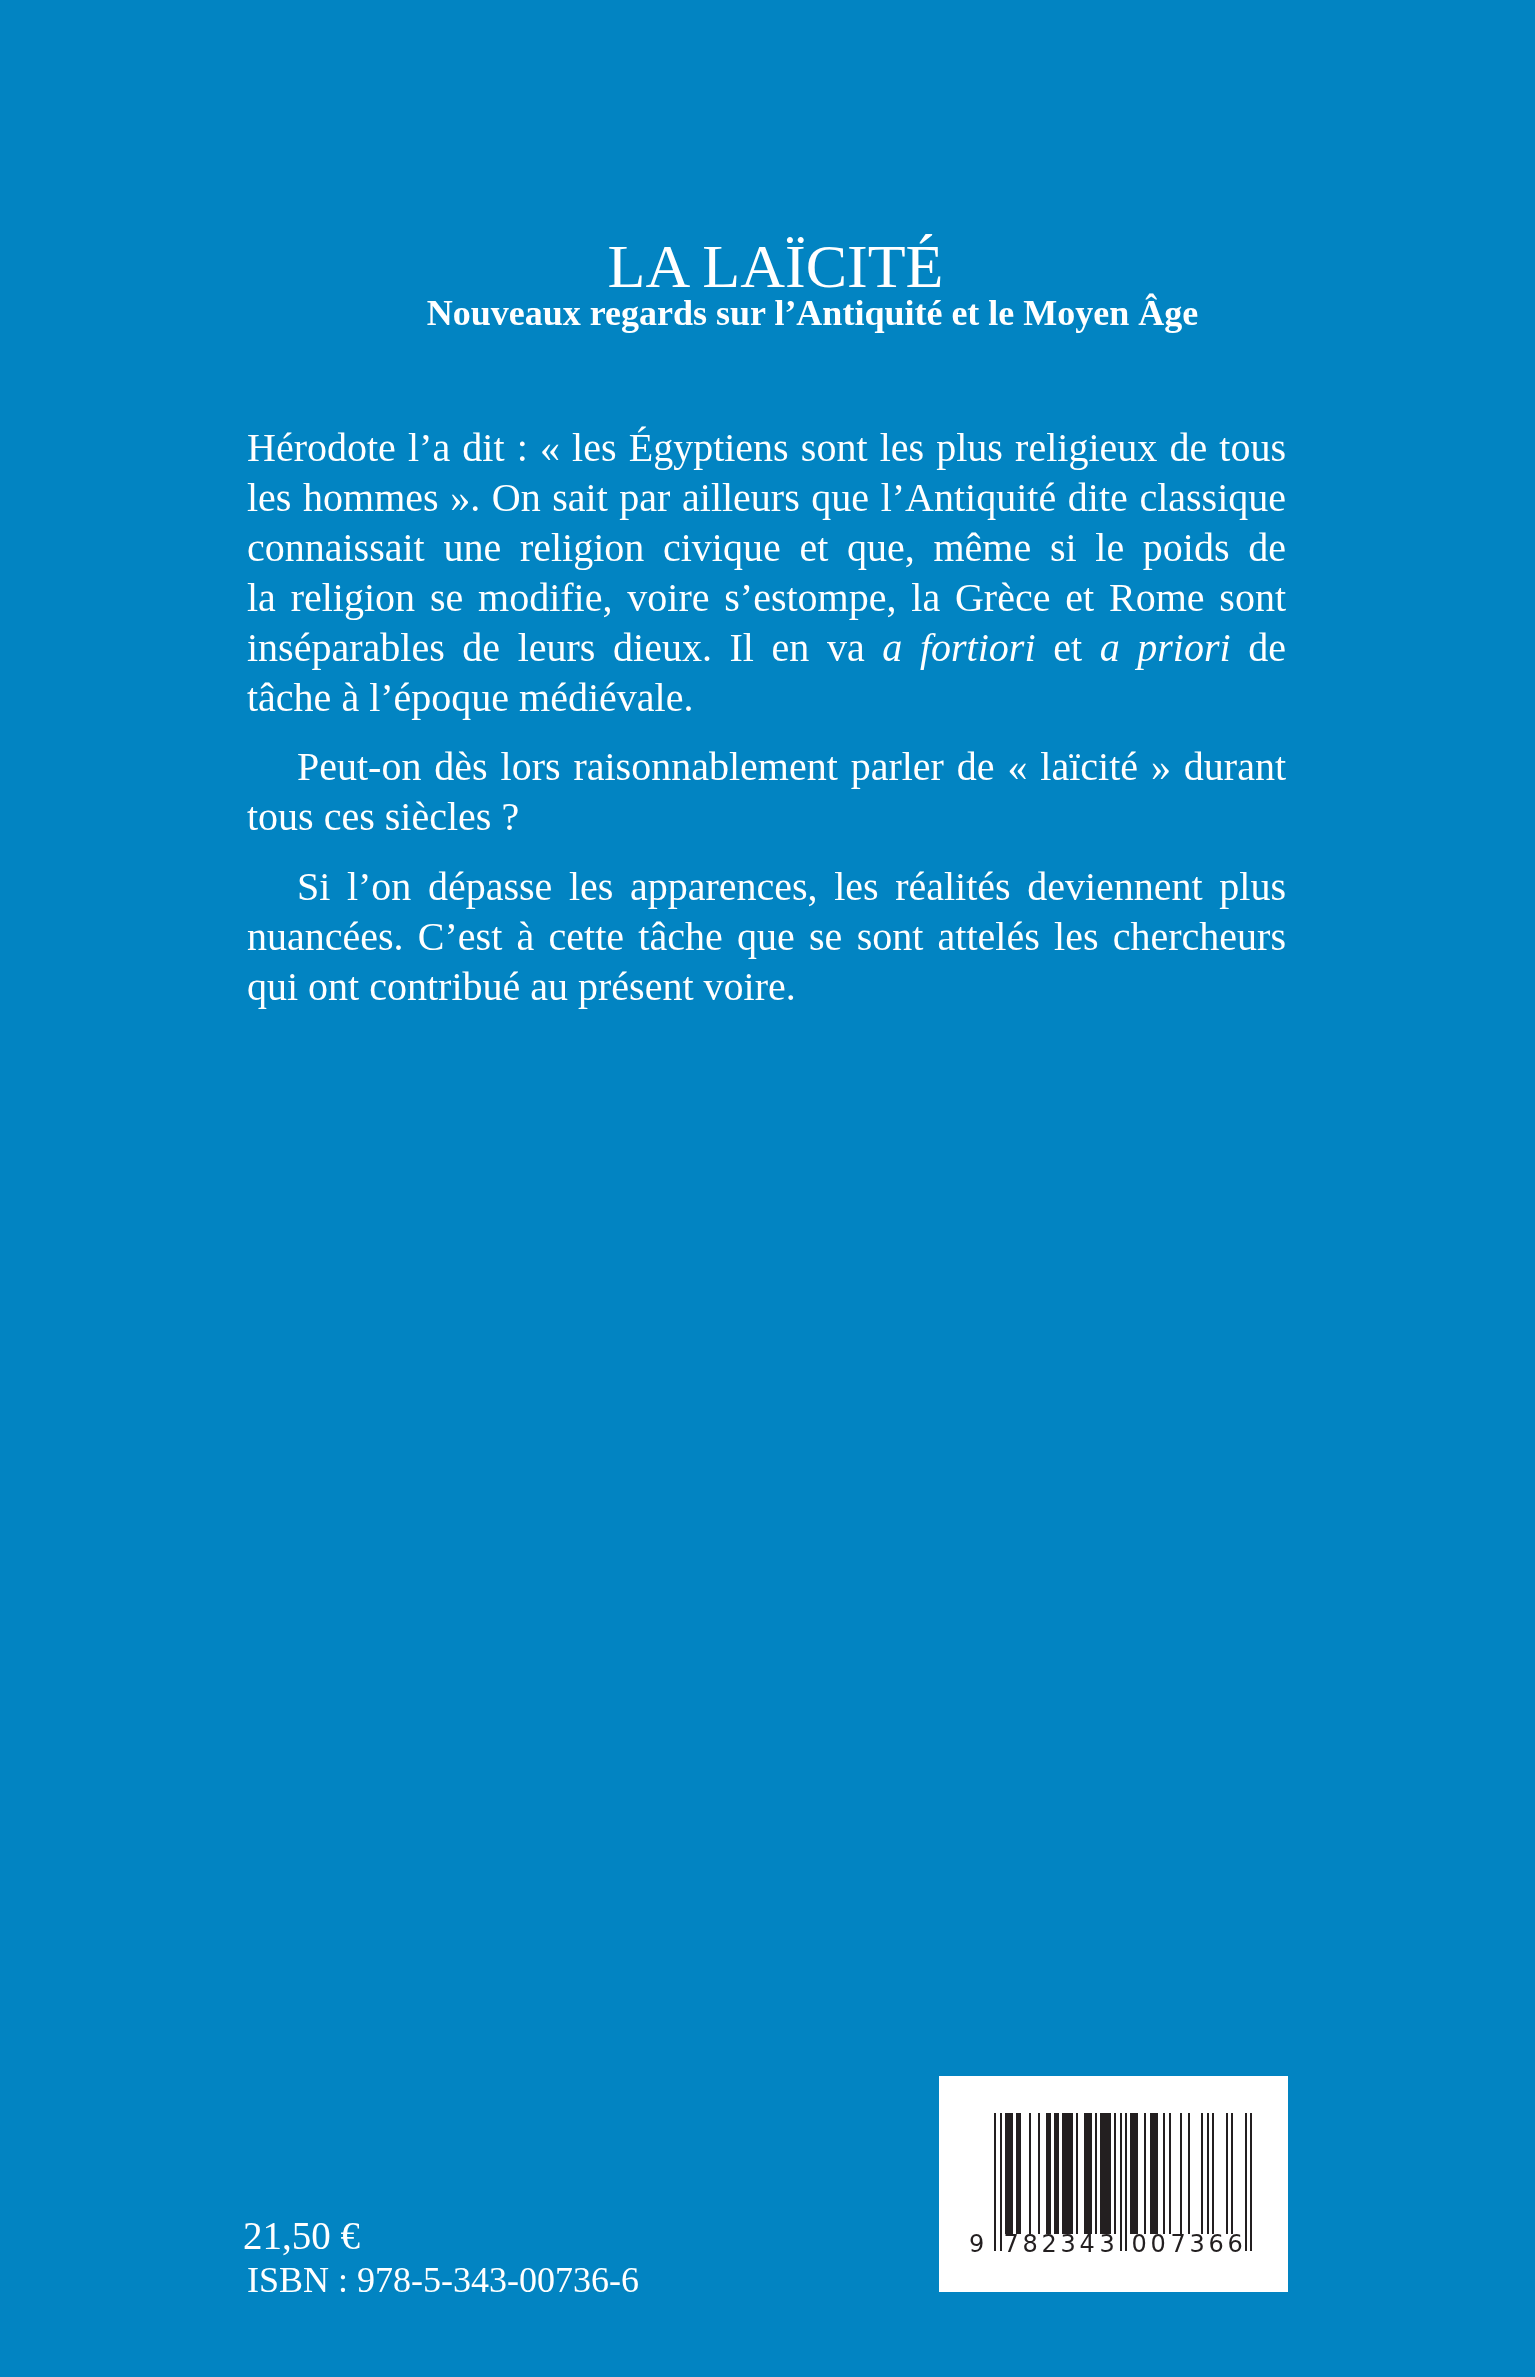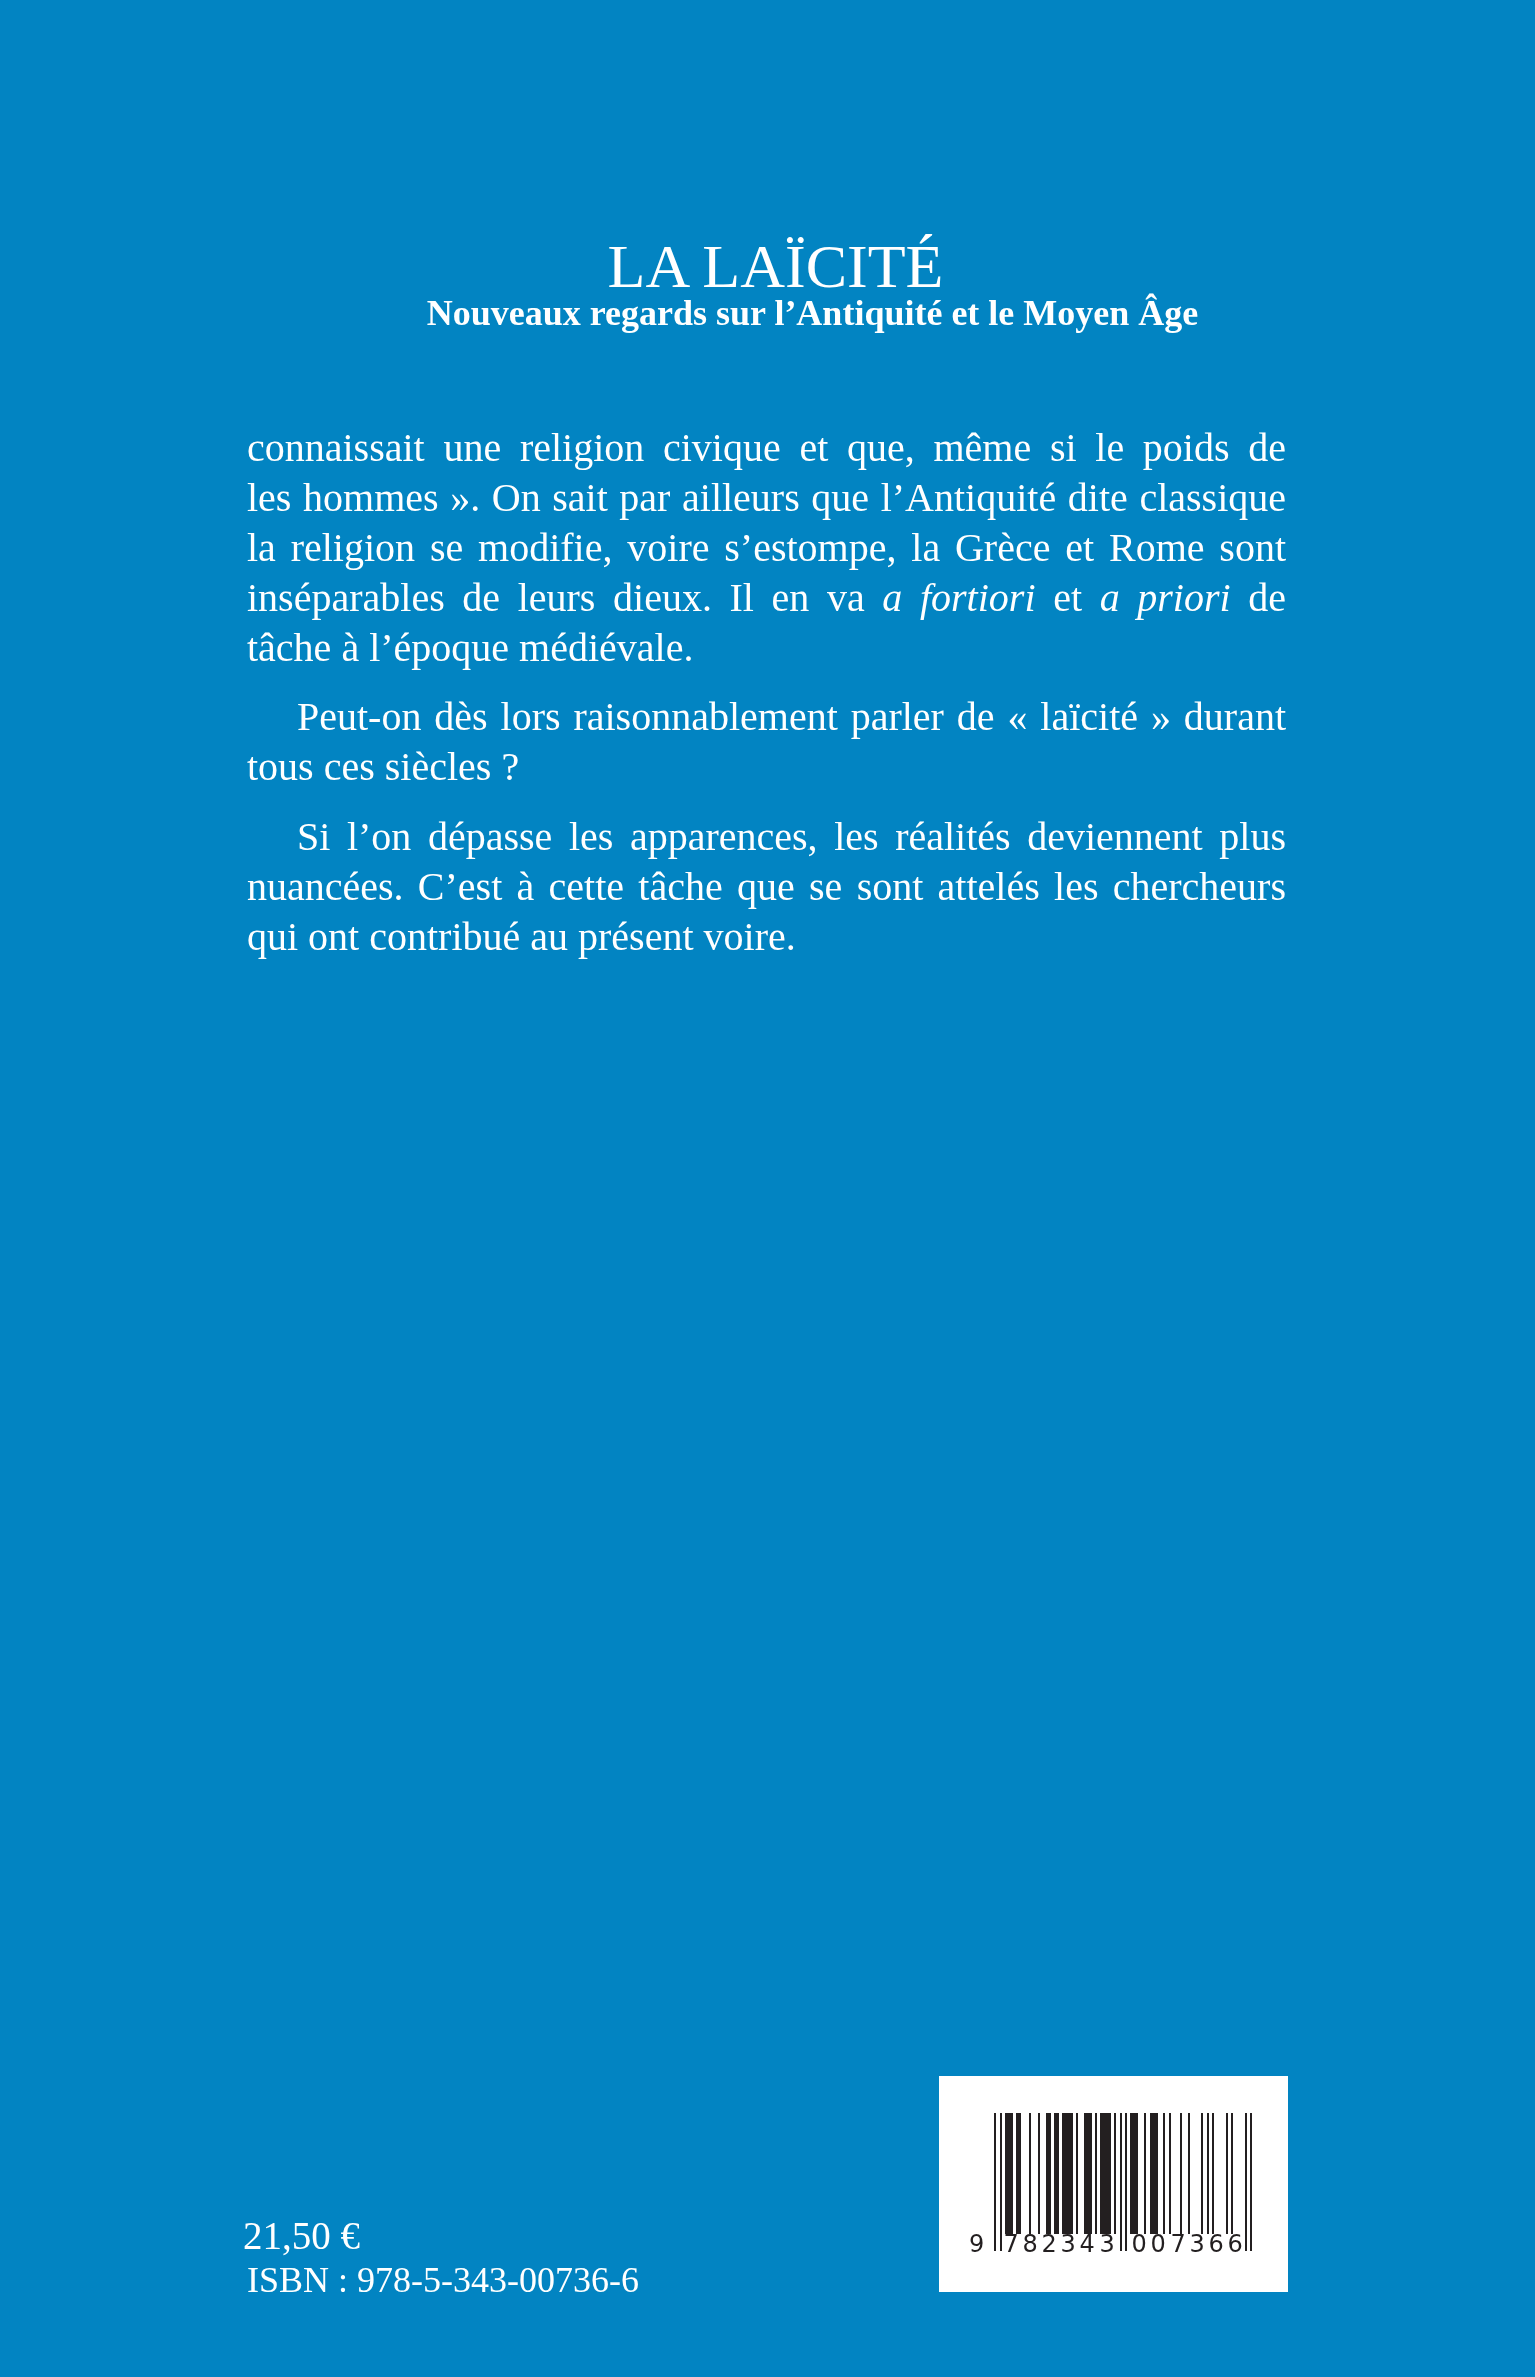--- a/index.html
+++ b/index.html
@@ -102,22 +102,23 @@
 </style>
 </head>
 <body>
 
 <div>
   <h1 class="title">LA LAÏCITÉ</h1>
   <h2 class="subtitle">Nouveaux regards sur l’Antiquité et le Moyen Âge</h2>
 
   <div class="body-text" id="body-text">
       <div class="para">
+        <span class="line">Hérodote l’a dit : « les Égyptiens sont les plus religieux de tous</span>
+        <span class="line">les hommes ». On sait par ailleurs que l’Antiquité dite classique</span>
         <span class="line">connaissait une religion civique et que, même si le poids de</span>
-        <span class="line">les hommes ». On sait par ailleurs que l’Antiquité dite classique</span>
         <span class="line">la religion se modifie, voire s’estompe, la Grèce et Rome sont</span>
         <span class="line">inséparables de leurs dieux. Il en va <i>a fortiori</i> et <i>a priori</i> de</span>
         <span class="line last">tâche à l’époque médiévale.</span>
       </div>
       <div class="para">
         <span class="line indent">Peut-on dès lors raisonnablement parler de « laïcité » durant</span>
         <span class="line last">tous ces siècles ?</span>
       </div>
       <div class="para">
         <span class="line indent">Si l’on dépasse les apparences, les réalités deviennent plus</span>

